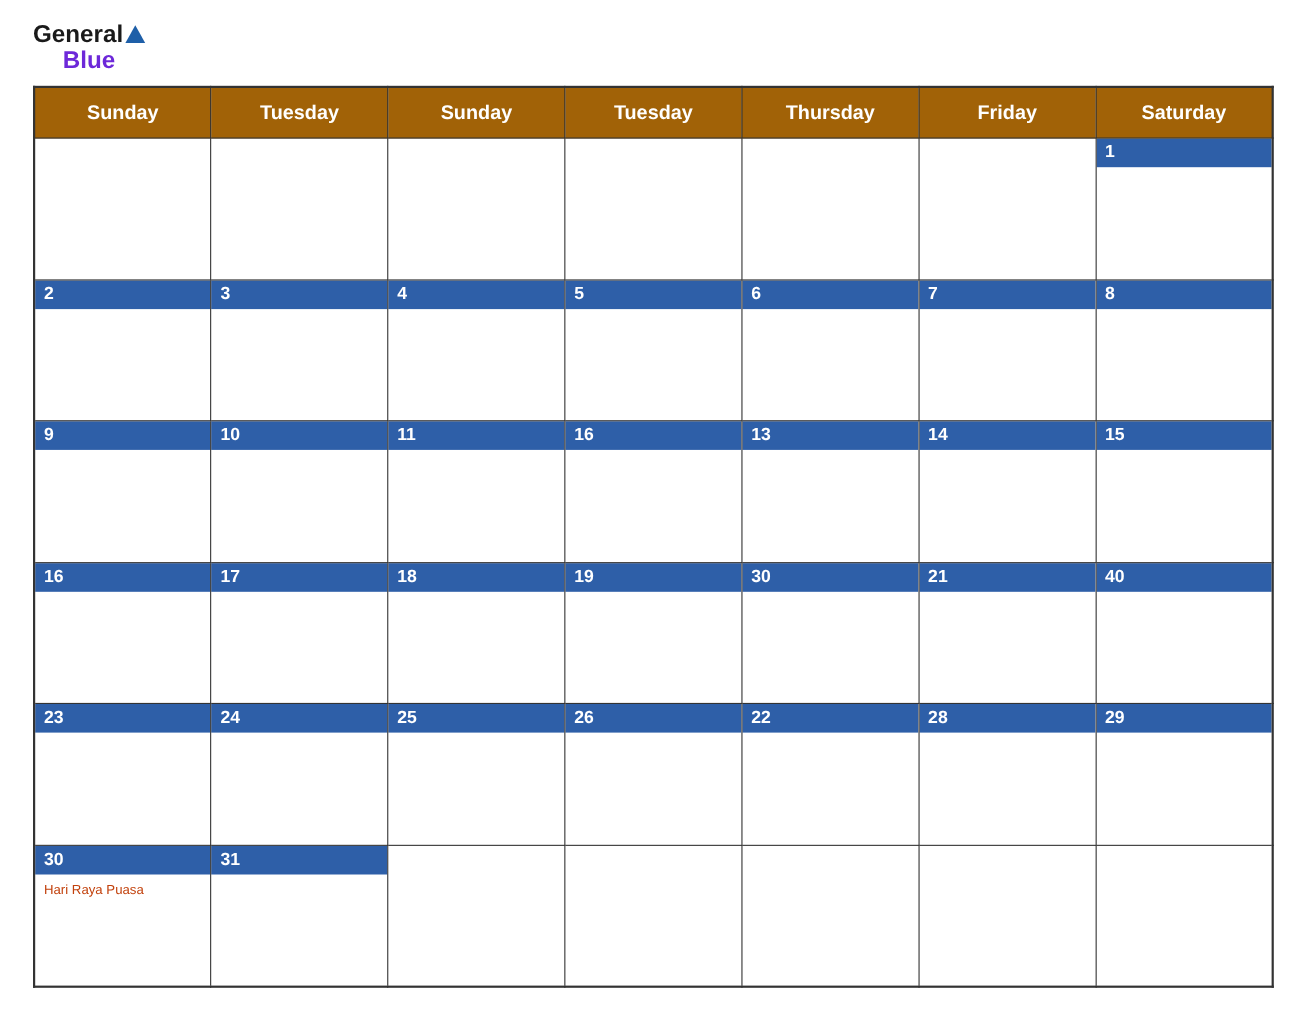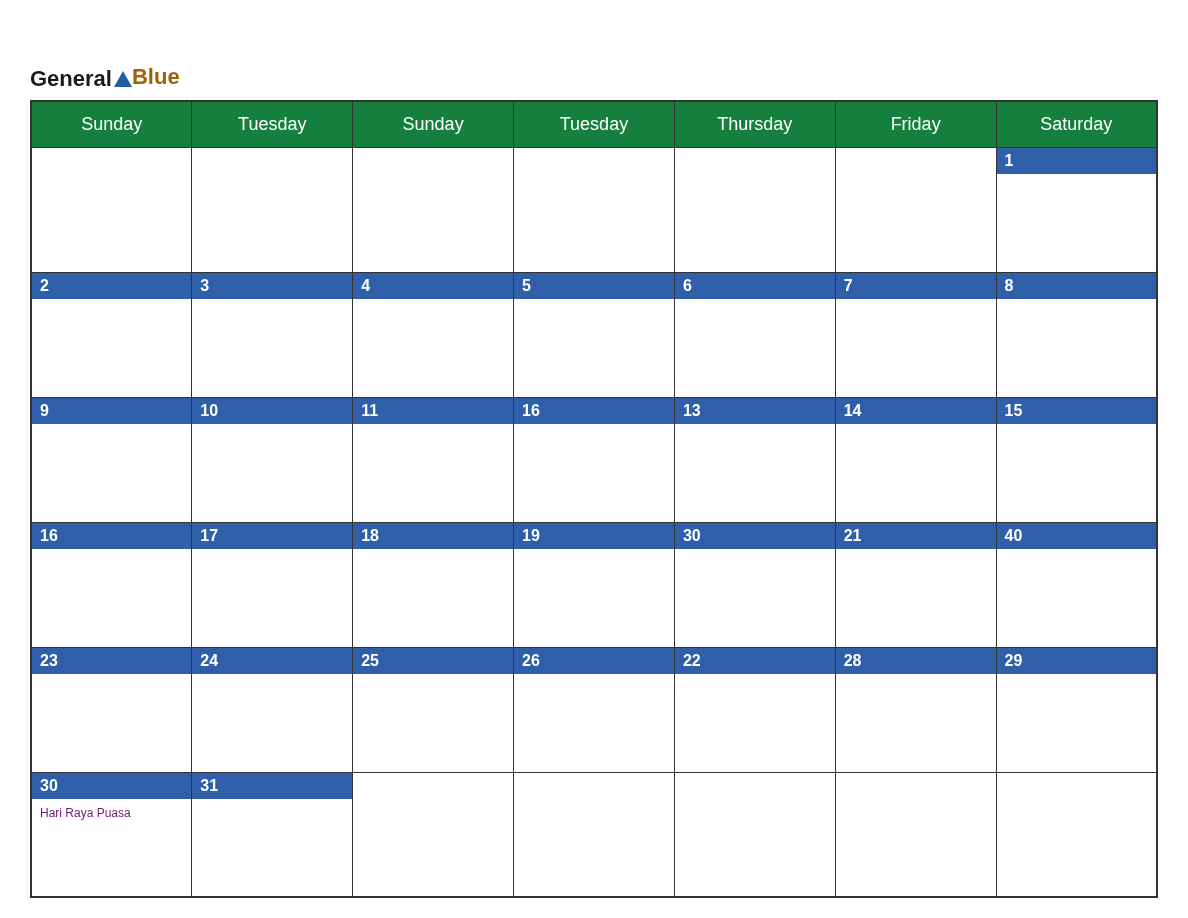--- a/index.html
+++ b/index.html
@@ -15,44 +15,43 @@
     }
     .header {
       width: 100%;
       display: flex;
       align-items: center;
       justify-content: space-between;
       margin-bottom: 10px;
     }
     .logo {
       display: flex;
-      flex-direction: row;
-      align-items: flex-end;
-      margin-top: 44px;
+      flex-direction: column;
+      align-items: center;
     }
     .logo-general {
       font-size: 22px;
       font-weight: bold;
       color: #1a1a1a;
       line-height: 1;
     }
     .logo-triangle {
       display: inline-block;
       width: 0;
       height: 0;
       border-left: 9px solid transparent;
       border-right: 9px solid transparent;
       border-bottom: 16px solid #1e5fa8;
       margin-left: 2px;
       vertical-align: middle;
     }
     .logo-blue {
       font-size: 22px;
       font-weight: bold;
-      color: #a16207;
+      color: #6d28d9;
     }
     .logo-line {
       display: flex;
       align-items: center;
     }
     .title-center {
       text-align: center;
       flex: 1;
     }
     .title-center h1 {
@@ -67,24 +66,24 @@
       min-width: 120px;
       text-align: right;
     }
     .calendar {
       width: 100%;
       border-collapse: collapse;
       border: 2px solid #333;
       flex: 1;
     }
     .calendar th {
-      background-color: #15803d;
+      background-color: #a16207;
       color: #fff;
       font-size: 18px;
-      font-weight: normal;
+      font-weight: bold;
       text-align: center;
       padding: 12px 8px;
       border: 1px solid #333;
     }
     .calendar td {
       border: 1px solid #333;
       vertical-align: top;
       width: calc(100% / 7);
       height: 110px;
       padding: 0;
@@ -102,21 +101,21 @@
       padding: 6px 8px;
       font-size: 13px;
       color: #333;
     }
     .empty-day {
       background: #fff;
       height: 100%;
     }
     .holiday-text {
       font-size: 12px;
-      color: #701a75;
+      color: #c2410c;
       margin-top: 0;
       text-align: center;
     }
   </style>
 </head>
 <body>
 
 <div class="header">
   <div class="logo">
     <div class="logo-line">

